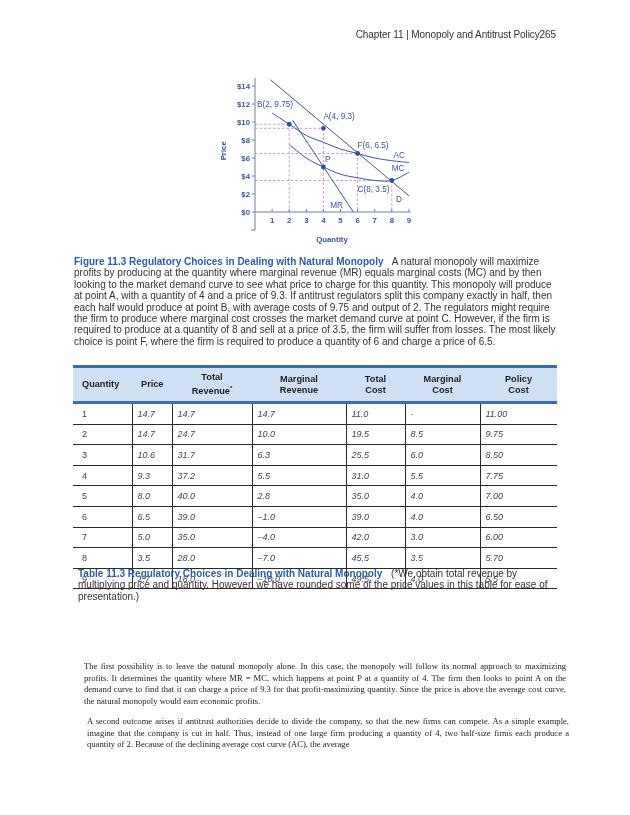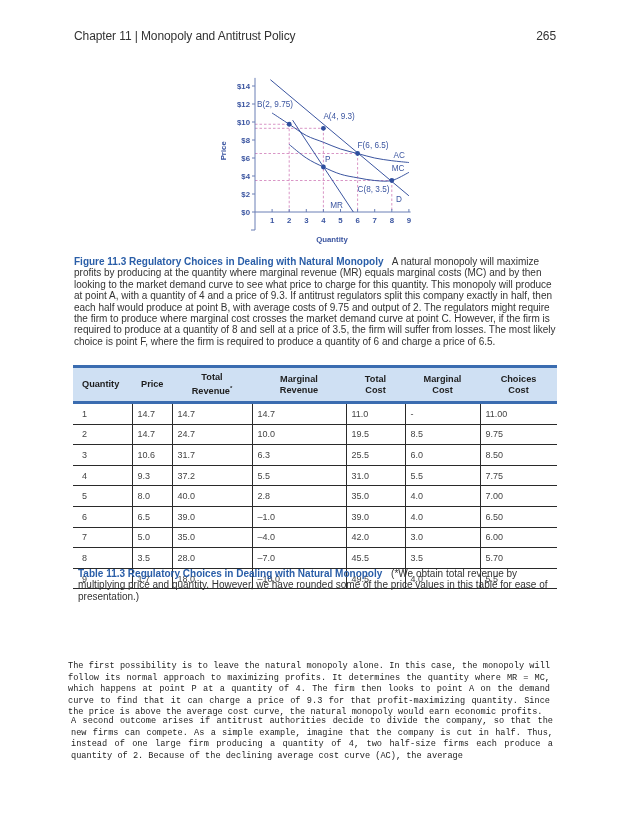--- a/index.html
+++ b/index.html
@@ -1,32 +1,32 @@
 <!DOCTYPE html>
 <html><head>
 <meta charset="utf-8">
 <style>
   html, body { margin: 0; padding: 0; background: #ffffff; }
   body { width: 630px; height: 815px; position: relative; overflow: hidden; font-family: "Liberation Sans", sans-serif; color: #222; }
-  .running-head { position: absolute; top: 29px; left: 74px; right: 74px; font-size: 12px; color: #333; display: flex; justify-content: space-between; letter-spacing: -0.1px; }
+  .running-head { position: absolute; top: 29px; left: 74px; right: 74px; font-size: 10px; color: #333; display: flex; justify-content: flex-end; letter-spacing: -0.1px; }
   .figure-wrap { position: absolute; left: 210px; top: 75px; width: 220px; height: 175px; }
   .figure-wrap svg { display: block; }
   .caption { position: absolute; font-size: 10px; line-height: 11.4px; color: #333; letter-spacing: 0px; }
   .caption .cap-title { color: #2a5ea8; font-weight: bold; margin-right: 6px; }
   .fig-caption { left: 74px; top: 256px; width: 482px; }
   .tbl-caption { left: 78px; top: 568px; width: 470px; }
   table.data { position: absolute; left: 73px; top: 365px; width: 484px; border-collapse: collapse; font-size: 9px; color: #444; }
   table.data thead tr { background: #cfe0f3; }
   table.data thead th { font-weight: bold; color: #1e1e1e; font-size: 9.2px; line-height: 11px; padding: 3px 4px; height: 27px; border-top: 3px solid #3a6cb0; border-bottom: 3px solid #3a6cb0; }
   table.data thead th.left { text-align: left; padding-left: 9px; }
   table.data tbody td { height: 19.6px; padding: 0 0 0 5px; border-bottom: 1px solid #2a2a2a; text-align: left; }
-  table.data tbody td + td { border-left: 1px solid #2a2a2a; }
+  table.data tbody td + td { border-left: 1px solid #2a2a2a; font-style: italic; }
   table.data tbody td:first-child { padding-left: 9px; }
   sup.star { font-size: 6px; vertical-align: super; }
-  .body-text { position: absolute; left: 68px; width: 482px; font-family: Liberation Mono, monospace; font-size: 8.6px; line-height: 11.6px; color: #222; text-align: justify; }
+  .body-text { position: absolute; left: 84px; width: 482px; font-family: Liberation Serif, serif; font-size: 8.6px; line-height: 11.6px; color: #222; text-align: justify; }
   .p1 { top: 661px; }
   .p2 { top: 713px; }
 </style>
 </head>
 <body>
 
 <div class="running-head">
   <span>Chapter 11 | Monopoly and Antitrust Policy</span>
   <span>265</span>
 </div>
@@ -117,21 +117,21 @@
       <col style="width:77px">
   </colgroup>
   <thead>
     <tr>
       <th class="left"><span>Quantity</span></th>
       <th class="left"><span>Price</span></th>
       <th><span>Total</span><br><span>Revenue</span><sup class="star">*</sup></th>
       <th><span>Marginal</span><br><span>Revenue</span></th>
       <th><span>Total</span><br><span>Cost</span></th>
       <th><span>Marginal</span><br><span>Cost</span></th>
-      <th><span>Choices</span><br><span>Cost</span></th>
+      <th><span>Policy</span><br><span>Cost</span></th>
     </tr>
   </thead>
   <tbody id="table-body">
       <tr>
         <td>1</td>
         <td>14.7</td>
         <td>14.7</td>
         <td>14.7</td>
         <td>11.0</td>
         <td>-</td>

